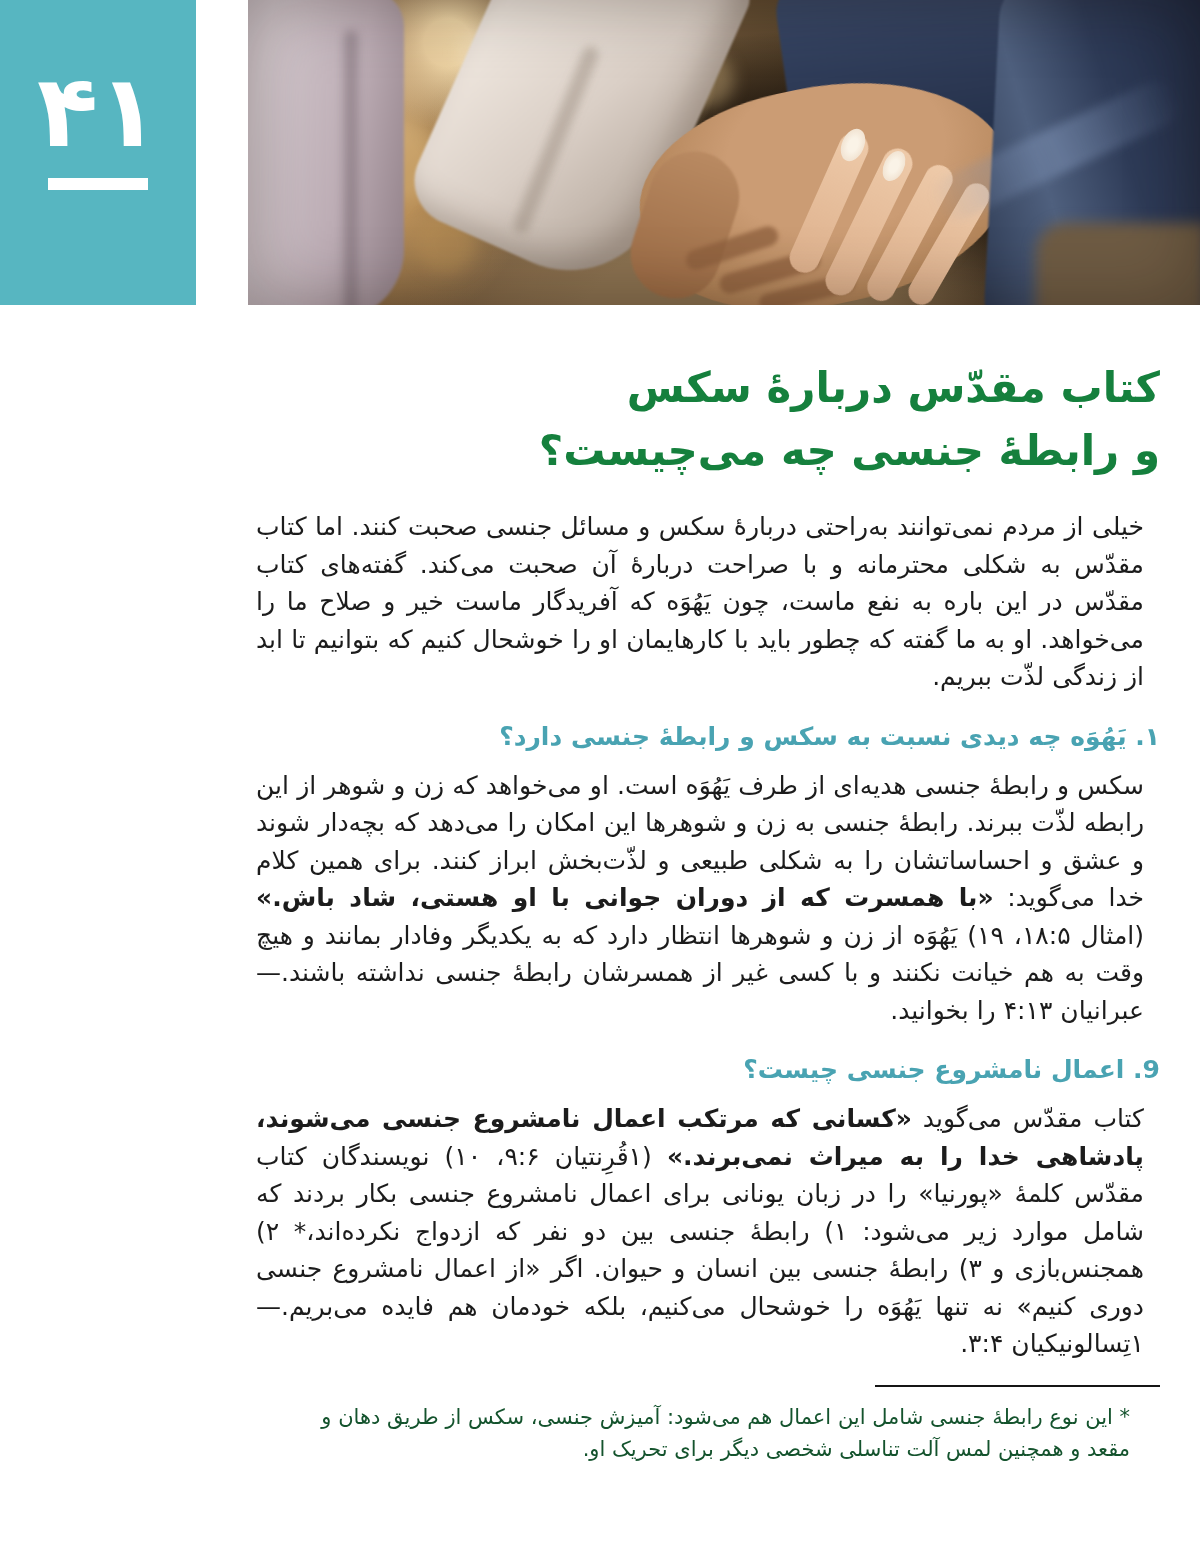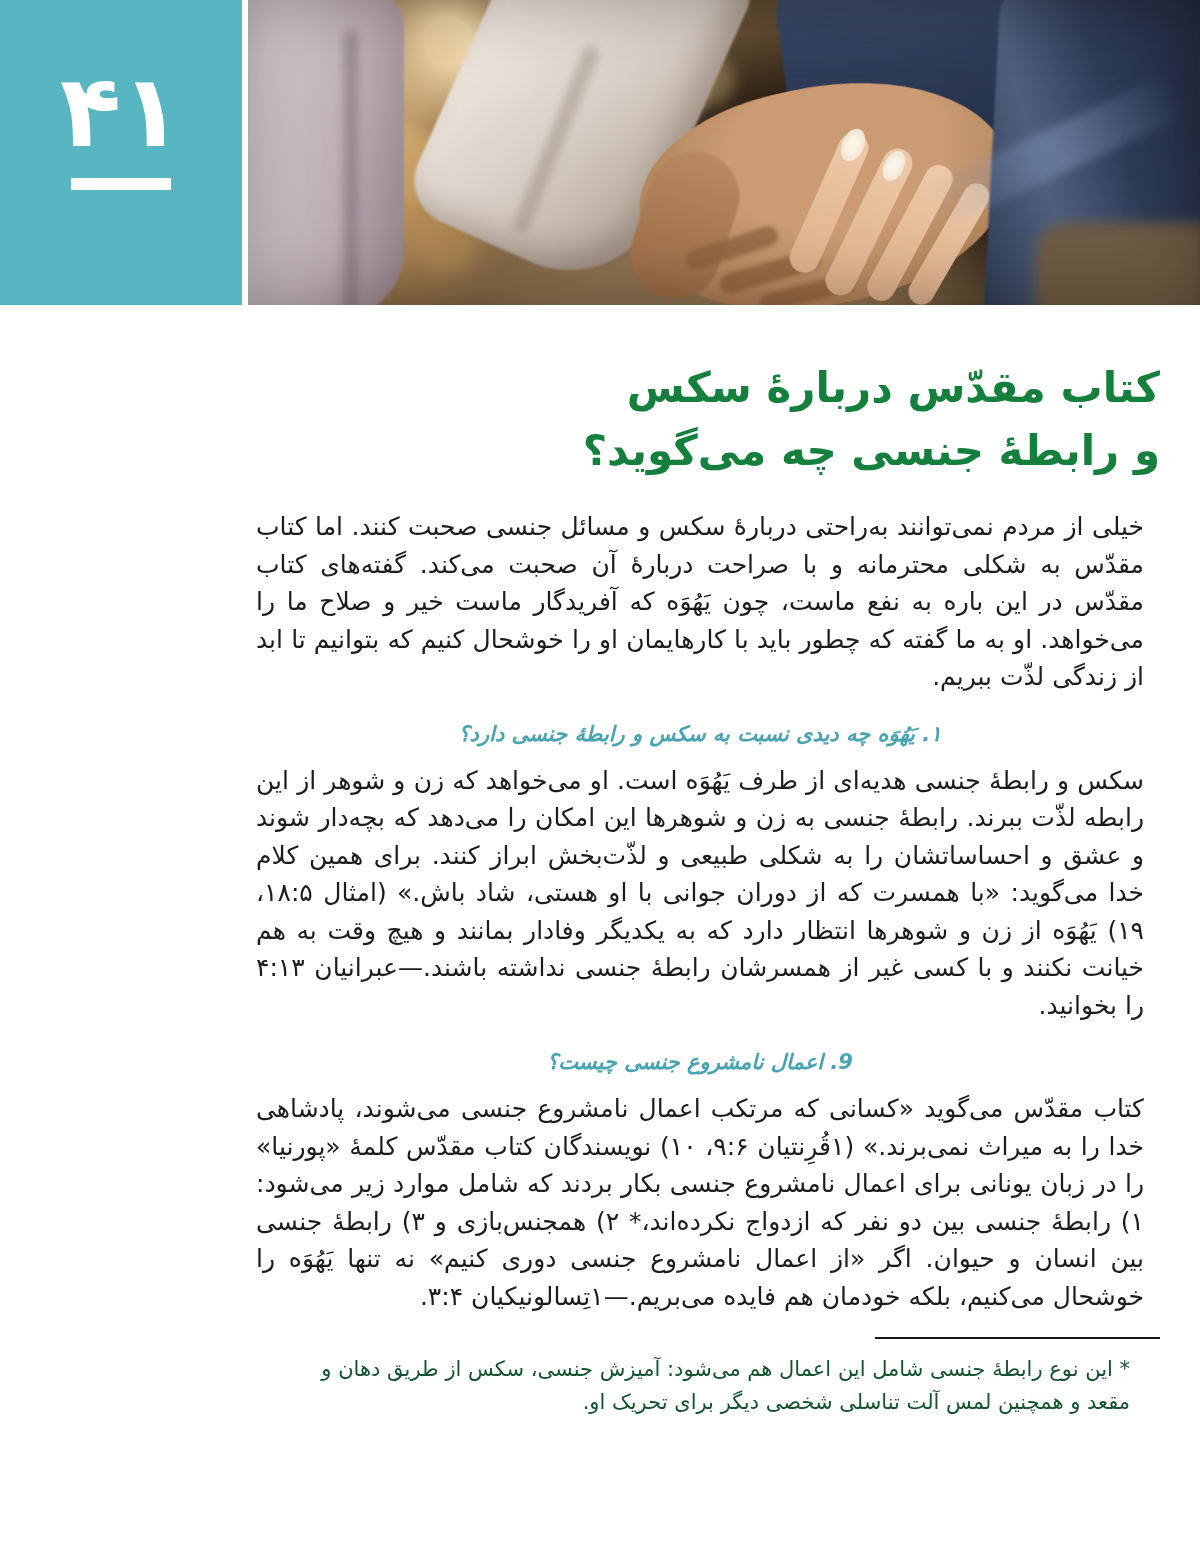--- a/index.html
+++ b/index.html
@@ -2,21 +2,21 @@
 <html lang="fa"><head>
 <meta charset="utf-8">
 <style>
   html,body{margin:0;padding:0;}
   body{
     width:1200px;height:1543px;position:relative;background:#ffffff;
     font-family:"DejaVu Sans", sans-serif;color:#1c1c1c;overflow:hidden;
   }
   
   .teal-block{
-    position:absolute;left:0;top:0;width:242px;height:305px;
+    position:absolute;left:0;top:0;width:196px;height:305px;
     background:#57b6c1;display:flex;flex-direction:column;align-items:center;justify-content:flex-start;
   }
   .page-num{
     margin-top:62px;font-size:100px;font-weight:700;color:#ffffff;line-height:1;
     direction:rtl;letter-spacing:2px;
   }
   .num-underline{width:100px;height:12px;background:#ffffff;margin-top:16px;}
   .photo{
     position:absolute;left:248px;top:0;width:952px;height:305px;overflow:hidden;
     background:
@@ -94,27 +94,27 @@
   .content{
     position:absolute;left:240px;right:40px;top:356px;direction:rtl;text-align:right;
   }
   .title{
     font-size:42px;font-weight:700;line-height:1.5;color:#15803d;margin:0 0 26px 0;
   }
   .para{
     font-size:25px;line-height:1.5;text-align:justify;margin:16px;
   }
   .q-heading{
-    font-size:21px;font-weight:700;color:#49a3b2;margin:26px 0 10px 0;text-align:center;font-style:italic;
+    font-size:25px;font-weight:700;color:#49a3b2;margin:26px 0 10px 0;text-align:right;
   }
   .fn-divider{width:285px;height:2px;background:#151515;margin-top:22px;}
   .footnote{
     font-size:21px;line-height:1.55;text-align:right;margin:14px 30px 0 60px;color:#14532d;
   }
-  b{font-weight:400;}
+  b{font-weight:700;}
 </style>
 </head>
 <body>
 
 <div class="teal-block">
   <div class="page-num">۴۱</div>
   <div class="num-underline"></div>
 </div>
 
 <div class="photo">
@@ -142,21 +142,21 @@
   <div class="nail n1"></div>
   <div class="nail n2"></div>
   <div class="sleeve-right"></div>
   <div class="sheen"></div>
   <div class="trousers"></div>
   <div class="vignette"></div>
 </div>
 
 <div class="content">
   <h1 class="title"><span>کتاب مقدّس دربارهٔ سکس</span><br>
-    <span>و رابطهٔ جنسی چه می‌گوید؟</span></h1>
+    <span>و رابطهٔ جنسی چه می‌چیست؟</span></h1>
 
   <p class="para">خیلی از مردم نمی‌توانند به‌راحتی دربارهٔ سکس و مسائل جنسی صحبت کنند. اما کتاب مقدّس به شکلی محترمانه و با صراحت دربارهٔ آن صحبت می‌کند. گفته‌های کتاب مقدّس در این باره به نفع ماست، چون یَهُوَه که آفریدگار ماست خیر و صلاح ما را می‌خواهد. او به ما گفته که چطور باید با کارهایمان او را خوشحال کنیم که بتوانیم تا ابد از زندگی لذّت ببریم.</p>
 
   <div class="q-heading">۱. یَهُوَه چه دیدی نسبت به سکس و رابطهٔ جنسی دارد؟</div>
   <p class="para"><span>سکس و رابطهٔ جنسی هدیه‌ای از طرف یَهُوَه است. او می‌خواهد که زن و شوهر از این رابطه لذّت ببرند. رابطهٔ جنسی به زن و شوهرها این امکان را می‌دهد که بچه‌دار شوند و عشق و احساساتشان را به شکلی طبیعی و لذّت‌بخش ابراز کنند. برای همین کلام خدا می‌گوید: </span><b>«با همسرت که از دوران جوانی با او هستی، شاد باش.»</b><span> (امثال ۱۸:۵، ۱۹) یَهُوَه از زن و شوهرها انتظار دارد که به یکدیگر وفادار بمانند و هیچ وقت به هم خیانت نکنند و با کسی غیر از همسرشان رابطهٔ جنسی نداشته باشند.—عبرانیان ۴:۱۳ را بخوانید.</span></p>
 
   <div class="q-heading">9. اعمال نامشروع جنسی چیست؟</div>
   <p class="para"><span>کتاب مقدّس می‌گوید </span><b>«کسانی که مرتکب اعمال نامشروع جنسی می‌شوند، پادشاهی خدا را به میراث نمی‌برند.»</b><span> (۱قُرِنتیان ۹:۶، ۱۰) نویسندگان کتاب مقدّس کلمهٔ «پورنیا» را در زبان یونانی برای اعمال نامشروع جنسی بکار بردند که شامل موارد زیر می‌شود: ۱) رابطهٔ جنسی بین دو نفر که ازدواج نکرده‌اند،* ۲) همجنس‌بازی و ۳) رابطهٔ جنسی بین انسان و حیوان. اگر «از اعمال نامشروع جنسی دوری کنیم» نه تنها یَهُوَه را خوشحال می‌کنیم، بلکه خودمان هم فایده می‌بریم.—۱تِسالونیکیان ۳:۴.</span></p>
 
   <div class="fn-divider"></div>

